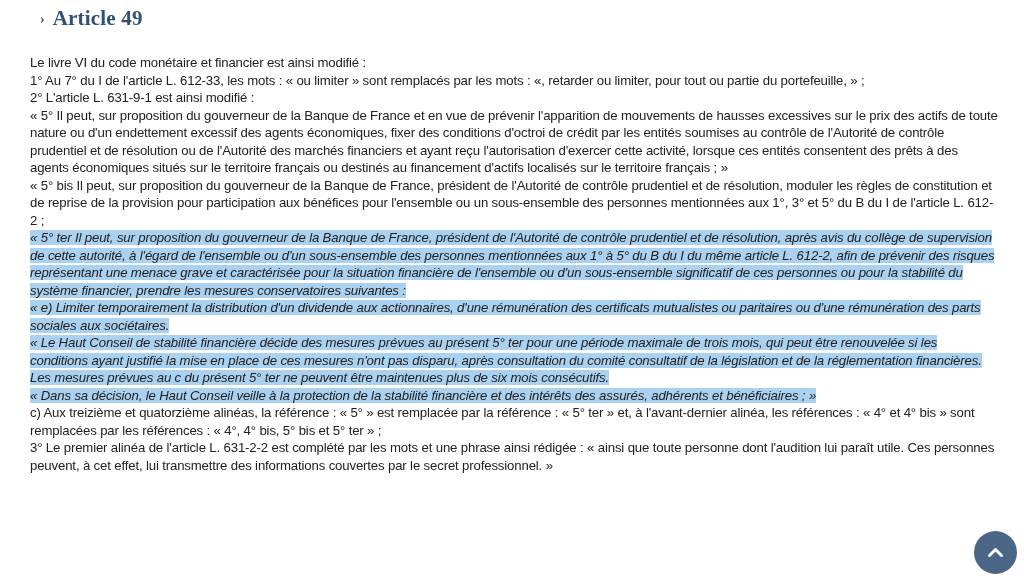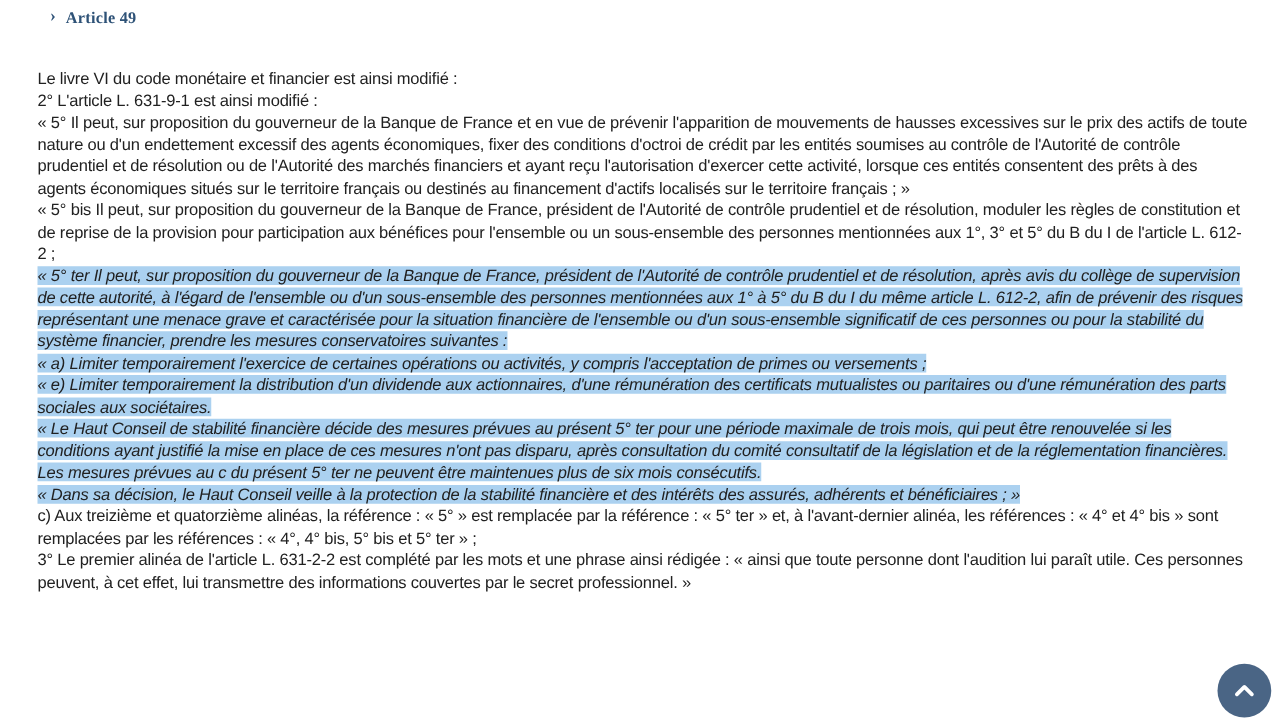--- a/index.html
+++ b/index.html
@@ -28,21 +28,21 @@
   .chev{
     font-family:"Liberation Serif",serif;
     font-weight:700;
     font-size:14px;
     transform:translateY(-1px);
   }
   .title{
     margin:0;
     font-family:"Liberation Serif",serif;
     font-weight:700;
-    font-size:13px;
+    font-size:21px;
     letter-spacing:.2px;
   }
   .article-body{
     position:absolute;
     top:54px;left:30px;
     width:968px;
     font-size:13.2px;
     letter-spacing:-0.15px;
     line-height:17.5px;
     color:var(--text);
@@ -65,25 +65,25 @@
 </head>
 <body>
 
 <header class="article-header">
   <span class="chev">›</span>
   <h1 class="title">Article 49</h1>
 </header>
 
 <main class="article-body" id="paragraphs">
     <p><span>Le livre VI du code monétaire et financier est ainsi modifié :</span></p>
+    <p><span>1° Au 7° du I de l'article L. 612-33, les mots : « ou limiter » sont remplacés par les mots : «, retarder ou limiter, pour tout ou partie du portefeuille, » ;</span></p>
     <p><span>2° L'article L. 631-9-1 est ainsi modifié :</span></p>
     <p><span>« 5° Il peut, sur proposition du gouverneur de la Banque de France et en vue de prévenir l'apparition de mouvements de hausses excessives sur le prix des actifs de toute nature ou d'un endettement excessif des agents économiques, fixer des conditions d'octroi de crédit par les entités soumises au contrôle de l'Autorité de contrôle prudentiel et de résolution ou de l'Autorité des marchés financiers et ayant reçu l'autorisation d'exercer cette activité, lorsque ces entités consentent des prêts à des agents économiques situés sur le territoire français ou destinés au financement d'actifs localisés sur le territoire français ; »</span></p>
     <p><span>« 5° bis Il peut, sur proposition du gouverneur de la Banque de France, président de l'Autorité de contrôle prudentiel et de résolution, moduler les règles de constitution et de reprise de la provision pour participation aux bénéfices pour l'ensemble ou un sous-ensemble des personnes mentionnées aux 1°, 3° et 5° du B du I de l'article L. 612-2 ;</span></p>
     <p><span class="hl">« 5° ter Il peut, sur proposition du gouverneur de la Banque de France, président de l'Autorité de contrôle prudentiel et de résolution, après avis du collège de supervision de cette autorité, à l'égard de l'ensemble ou d'un sous-ensemble des personnes mentionnées aux 1° à 5° du B du I du même article L. 612-2, afin de prévenir des risques représentant une menace grave et caractérisée pour la situation financière de l'ensemble ou d'un sous-ensemble significatif de ces personnes ou pour la stabilité du système financier, prendre les mesures conservatoires suivantes :</span></p>
-    <p><span class="hl">« a) Limiter temporairement l'exercice de certaines opérations ou activités, y compris l'acceptation de primes ou versements ;</span></p>
     <p><span class="hl">« e) Limiter temporairement la distribution d'un dividende aux actionnaires, d'une rémunération des certificats mutualistes ou paritaires ou d'une rémunération des parts sociales aux sociétaires.</span></p>
     <p><span class="hl">« Le Haut Conseil de stabilité financière décide des mesures prévues au présent 5° ter pour une période maximale de trois mois, qui peut être renouvelée si les conditions ayant justifié la mise en place de ces mesures n'ont pas disparu, après consultation du comité consultatif de la législation et de la réglementation financières. Les mesures prévues au c du présent 5° ter ne peuvent être maintenues plus de six mois consécutifs.</span></p>
     <p><span class="hl">« Dans sa décision, le Haut Conseil veille à la protection de la stabilité financière et des intérêts des assurés, adhérents et bénéficiaires ; »</span></p>
     <p><span>c) Aux treizième et quatorzième alinéas, la référence : « 5° » est remplacée par la référence : « 5° ter » et, à l'avant-dernier alinéa, les références : « 4° et 4° bis » sont remplacées par les références : « 4°, 4° bis, 5° bis et 5° ter » ;</span></p>
     <p><span>3° Le premier alinéa de l'article L. 631-2-2 est complété par les mots et une phrase ainsi rédigée : « ainsi que toute personne dont l'audition lui paraît utile. Ces personnes peuvent, à cet effet, lui transmettre des informations couvertes par le secret professionnel. »</span></p>
   </main>
 
 <button class="scroll-top">
   <svg width="17" height="11" viewBox="0 0 17 11">
     <polyline points="2.5,8.5 8.5,2.5 14.5,8.5" fill="none" stroke="#ffffff" stroke-width="3" stroke-linecap="round" stroke-linejoin="round"></polyline>

